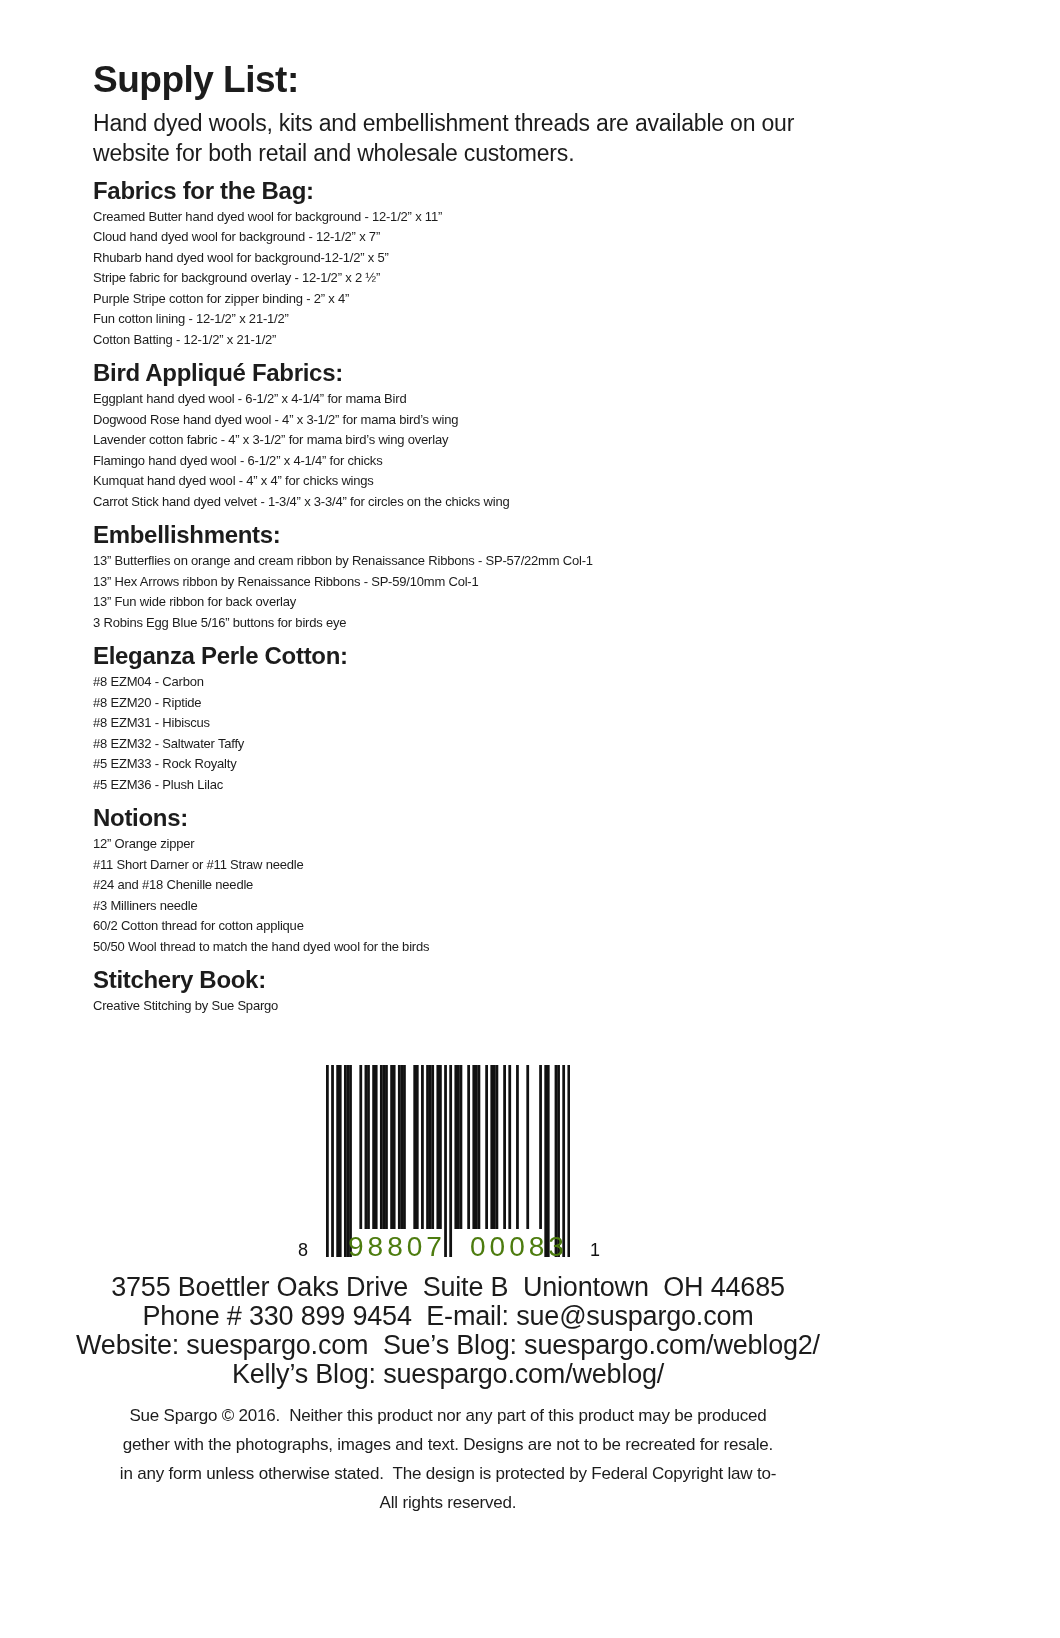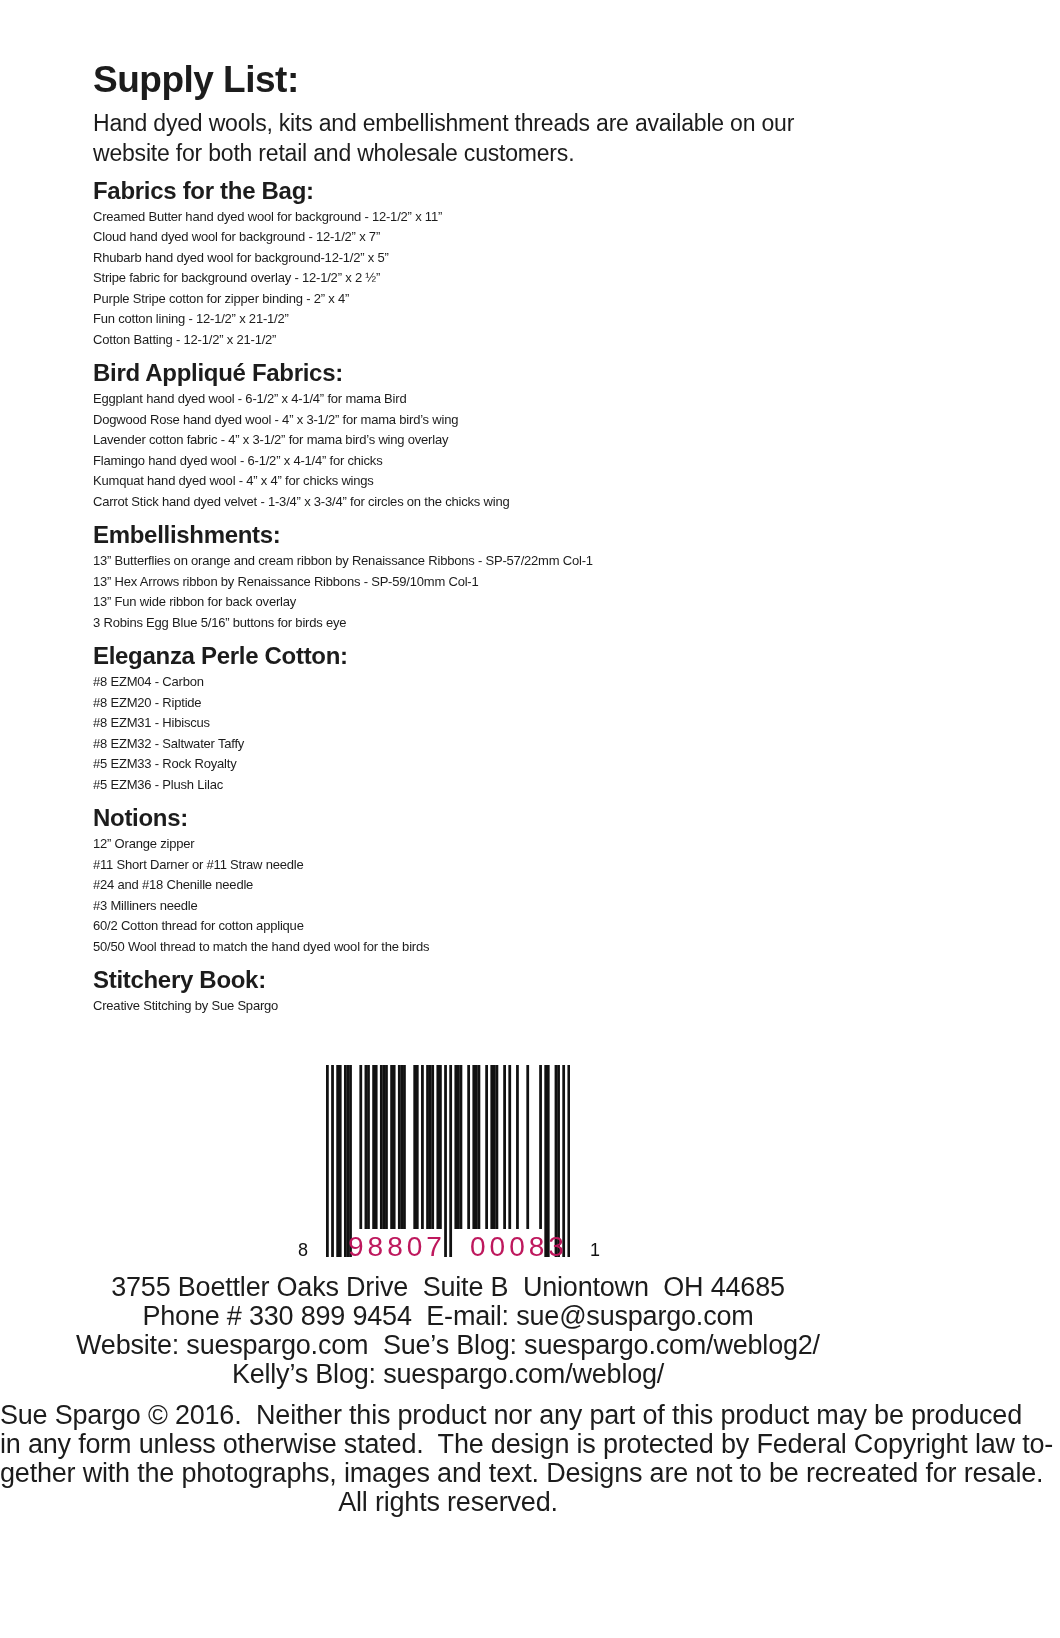--- a/index.html
+++ b/index.html
@@ -72,41 +72,41 @@
     color: #111;
   }
   .bc-left  { left: -28px; }
   .bc-right { right: -30px; }
   .bc-group {
     position: absolute;
     bottom: -6px;
     font-size: 28px;
     letter-spacing: 4px;
     text-align: center;
-    color: #be185d;
+    color: #4d7c0f;
     white-space: nowrap;
   }
   .bc-group-left  { left: 22px;  width: 96px; }
   .bc-group-right { left: 116px; width: 96px; margin-left: 28px; }
   .contact {
     margin-top: 16px;
     text-align: center;
   }
   .contact .cline {
     font-size: 27px;
     line-height: 29px;
     white-space: pre;
     letter-spacing: -0.2px;
   }
   .copyright {
     margin-top: 12px;
     text-align: center;
   }
   .copyright .cline {
-    font-size: 27px;
+    font-size: 17px;
     line-height: 29px;
     white-space: pre;
     letter-spacing: -0.2px;
   }
 </style>
 </head>
 <body>
 
 <div class="page">
 
@@ -247,18 +247,18 @@
 
   <div class="contact" id="contact">
       <div class="cline">3755 Boettler Oaks Drive  Suite B  Uniontown  OH 44685</div>
       <div class="cline">Phone # 330 899 9454  E-mail: sue@suspargo.com</div>
       <div class="cline">Website: suespargo.com  Sue’s Blog: suespargo.com/weblog2/</div>
       <div class="cline">Kelly’s Blog: suespargo.com/weblog/</div>
     </div>
 
   <div class="copyright" id="copyright">
       <div class="cline">Sue Spargo © 2016.  Neither this product nor any part of this product may be produced</div>
+      <div class="cline">gether with the photographs, images and text. Designs are not to be recreated for resale.</div>
       <div class="cline">in any form unless otherwise stated.  The design is protected by Federal Copyright law to-</div>
-      <div class="cline">gether with the photographs, images and text. Designs are not to be recreated for resale.</div>
       <div class="cline">All rights reserved.</div>
     </div>
 
 </div>
 
 </body></html>

